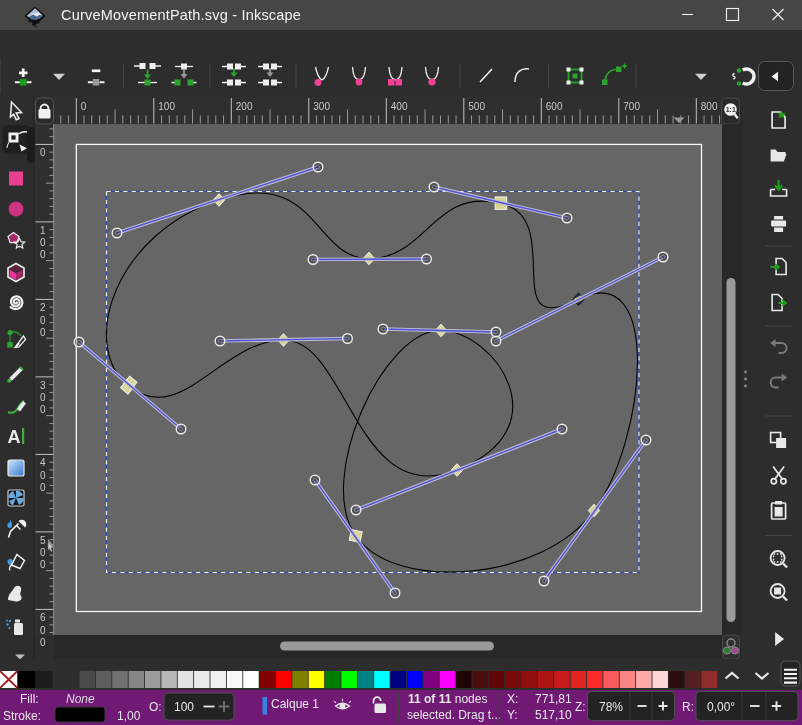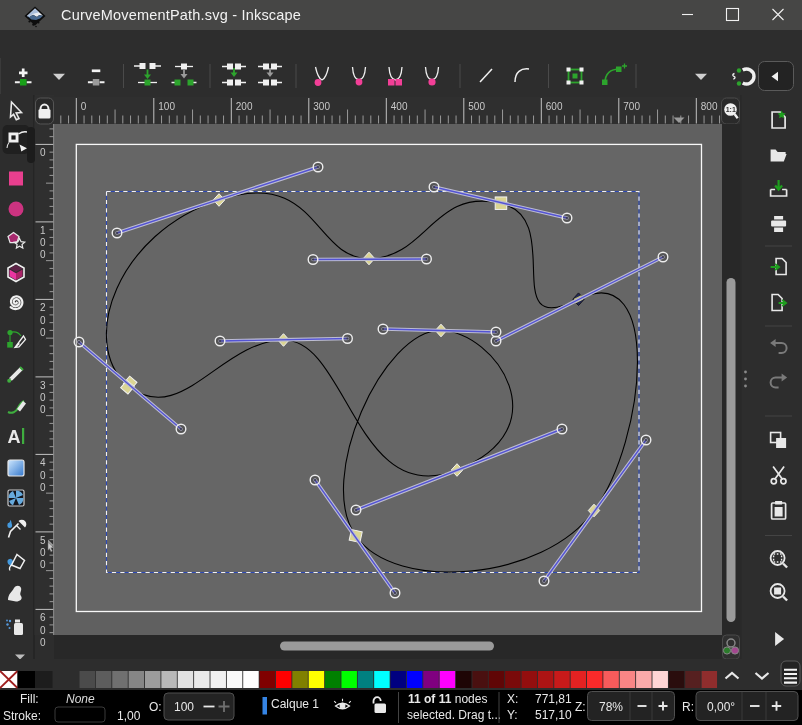--- a/index.html
+++ b/index.html
@@ -11,21 +11,21 @@
   #titlebar{left:0;top:0;width:802px;height:30px;background:#464645;}
   #title{left:61px;top:7px;font-size:14.5px;color:#f2f2f2;letter-spacing:0.2px;}
   
   #menubar{left:0;top:30px;width:802px;height:27px;background:#2b2b2b;}
   .mi{position:absolute;top:7px;font-size:12px;color:#e8e8e8;letter-spacing:-0.1px;}
   
   #toolbar{left:0;top:57px;width:802px;height:38px;background:#2d2d2d;}
   
   #palette{left:0;top:659px;width:802px;height:31px;background:#2d2d2d;}
   
-  #status{left:0;top:690px;width:802px;height:35px;background:#000000;font-size:12px;color:#e8e8e8;}
+  #status{left:0;top:690px;width:802px;height:35px;background:#701a75;font-size:12px;color:#e8e8e8;}
 </style>
 </head>
 <body>
 <div id="win">
   <div class="abs" id="titlebar">
     <svg class="abs" style="left:24px;top:6px" width="22" height="22" viewBox="0 0 22 22">
       <polygon points="11,0.5 21.5,10 11,19.5 0.5,10" fill="#0d0d0d"></polygon>
       <path d="M11,2.5 L19,9.8 L15,9.2 L13,11 L9,8.8 L5.5,11 L3,10 Z" fill="#e8ecf2"></path>
       <path d="M11,2.5 L15,6.2 L8.5,8 L5.5,11 L3,10 Z" fill="#a9bedb"></path>
       <path d="M3,10 L5.5,11 L9,8.8 L13,11 L15,9.2 L19,9.8 L16,12.5 L12,14 L7.5,13.5 Z" fill="#47688f"></path>

